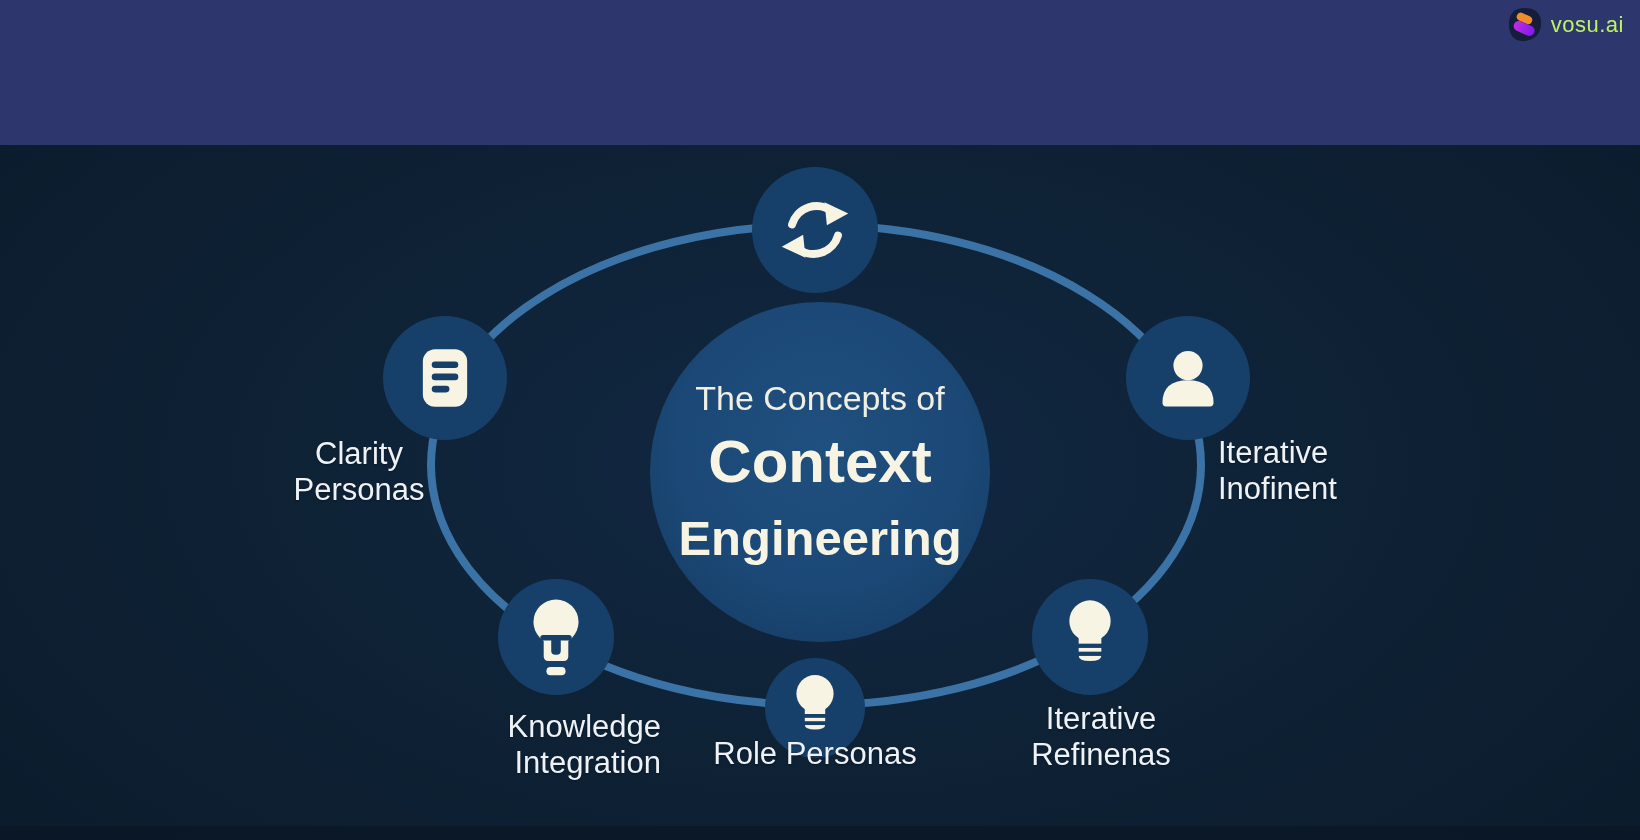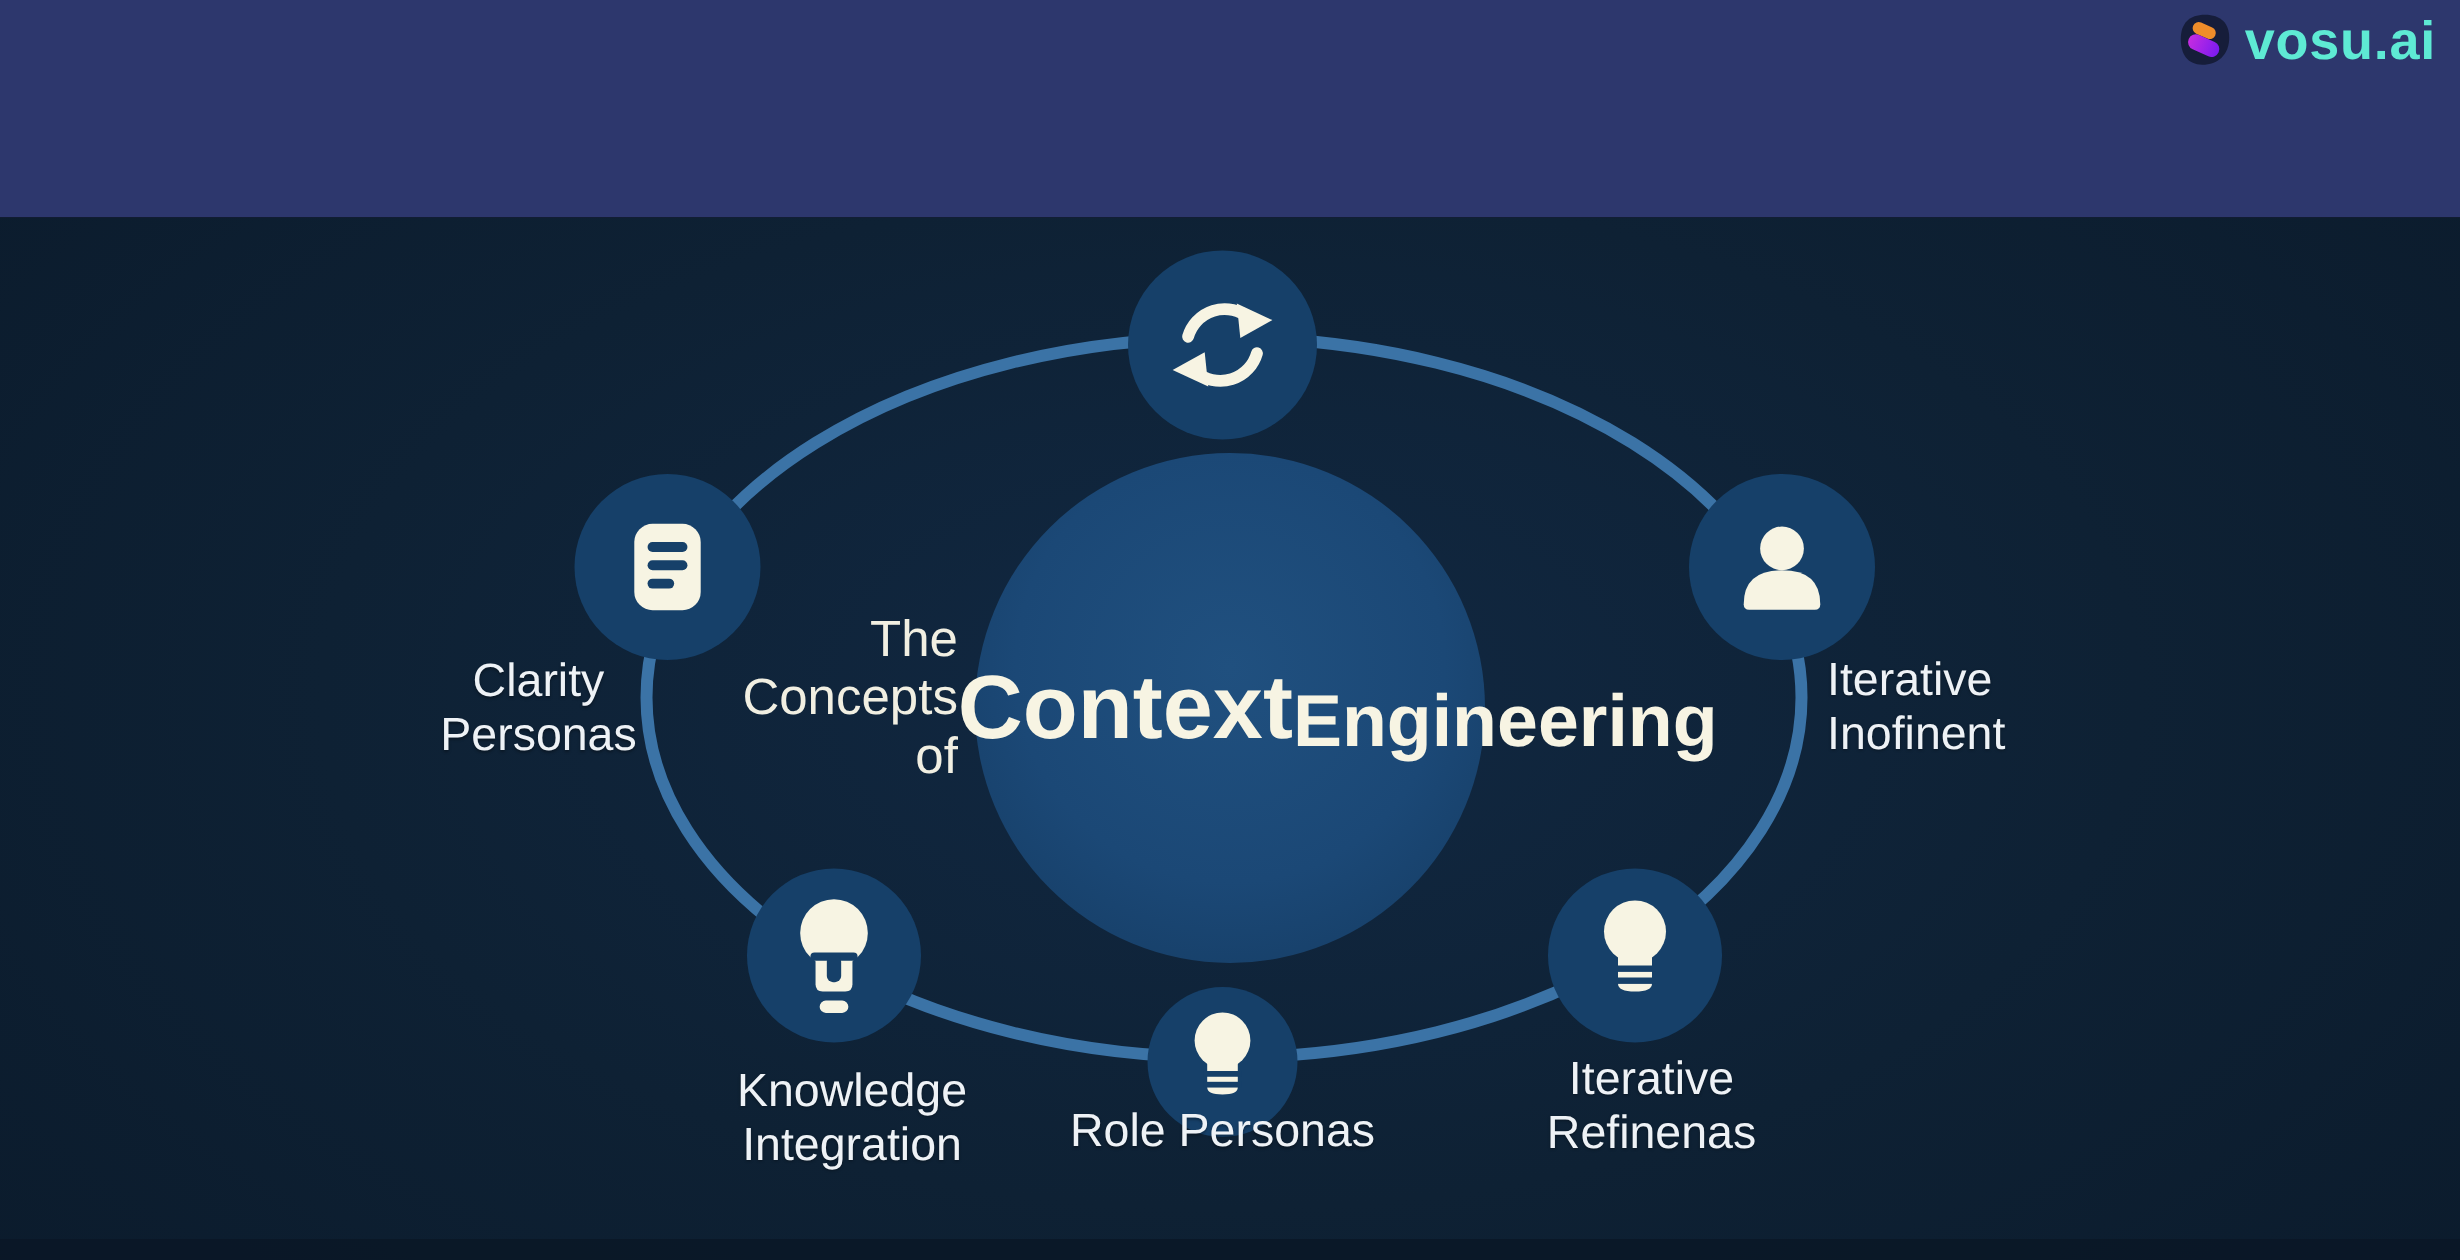--- a/index.html
+++ b/index.html
@@ -8,53 +8,53 @@
   }
   *{margin:0;padding:0;box-sizing:border-box}
   html,body{width:1640px;height:840px;overflow:hidden;background:#000}
   .page{position:relative;width:1640px;height:840px;font-family:"Liberation Sans",sans-serif;overflow:hidden}
 
   
   .header{position:relative;width:100%;height:145px;background:var(--header-bg)}
   .title{position:absolute;left:0;top:40px;width:100%;text-align:center;
          font-size:50px;font-weight:bold;letter-spacing:-0.5px;color:var(--title-text)}
   .logo{position:absolute;right:16px;top:6px;display:flex;align-items:center;gap:7px}
-  .logo-text{color:#5eead4;font-size:36px;font-weight:700;letter-spacing:0.5px}
+  .logo-text{color:#bef264;font-size:22px;font-weight:400;letter-spacing:0.5px}
 
   
   .canvas{position:relative;width:1640px;height:695px;
           background:radial-gradient(ellipse 1100px 620px at 50% 46%, #112842 0%, #0e2134 55%, #0b1b2c 100%)}
   .canvas::after{content:"";position:absolute;left:0;bottom:0;width:100%;height:14px;background:#0a1726;opacity:.8}
   .orbit{position:absolute;left:0;top:0;width:1640px;height:695px}
 
   
   .center-circle{position:absolute;left:650px;top:157px;width:340px;height:340px;border-radius:50%;
                  background:radial-gradient(circle at 50% 42%, #20507f 0%, var(--center-fill) 55%, #143a60 100%);
-                 display:flex;flex-direction:row;align-items:center;justify-content:center;text-align:right;
+                 display:flex;flex-direction:column;align-items:center;justify-content:center;text-align:right;
                  color:var(--icon-cream)}
   .c-line1{font-size:34px;font-weight:400;color:#f1efe2;margin-bottom:14px}
   .c-line2{font-size:60px;font-weight:bold;line-height:1.0}
   .c-line3{font-size:49px;font-weight:bold;line-height:1.1;margin-top:20px}
 
   
   .node{position:absolute;border-radius:50%;background:var(--node-fill);
         display:flex;align-items:center;justify-content:center;color:var(--icon-cream)}
   .node-top{left:752px;top:22px;width:126px;height:126px}
   .node-left{left:383px;top:171px;width:124px;height:124px}
   .node-right{left:1126px;top:171px;width:124px;height:124px}
   .node-bl{left:498px;top:434px;width:116px;height:116px}
   .node-bc{left:765px;top:513px;width:100px;height:100px}
   .node-br{left:1032px;top:434px;width:116px;height:116px}
 
   
   .label{position:absolute;color:var(--label-text);font-size:31px;line-height:1.15;
          white-space:pre-line;text-shadow:0 1px 2px rgba(0,0,0,.35)}
   .label-clarity{left:249px;top:291px;width:220px;text-align:center}
   .label-inofinent{left:1218px;top:290px;width:220px;text-align:left}
-  .label-knowledge{left:458px;top:564px;width:220px;text-align:center}
+  .label-knowledge{left:441px;top:564px;width:220px;text-align:right}
   .label-role{left:692px;top:591px;width:246px;text-align:center}
   .label-refinenas{left:991px;top:556px;width:220px;text-align:center}
 </style>
 </head>
 <body>
 
 <div class="page">
 
   <header class="header">
     <div class="logo">

